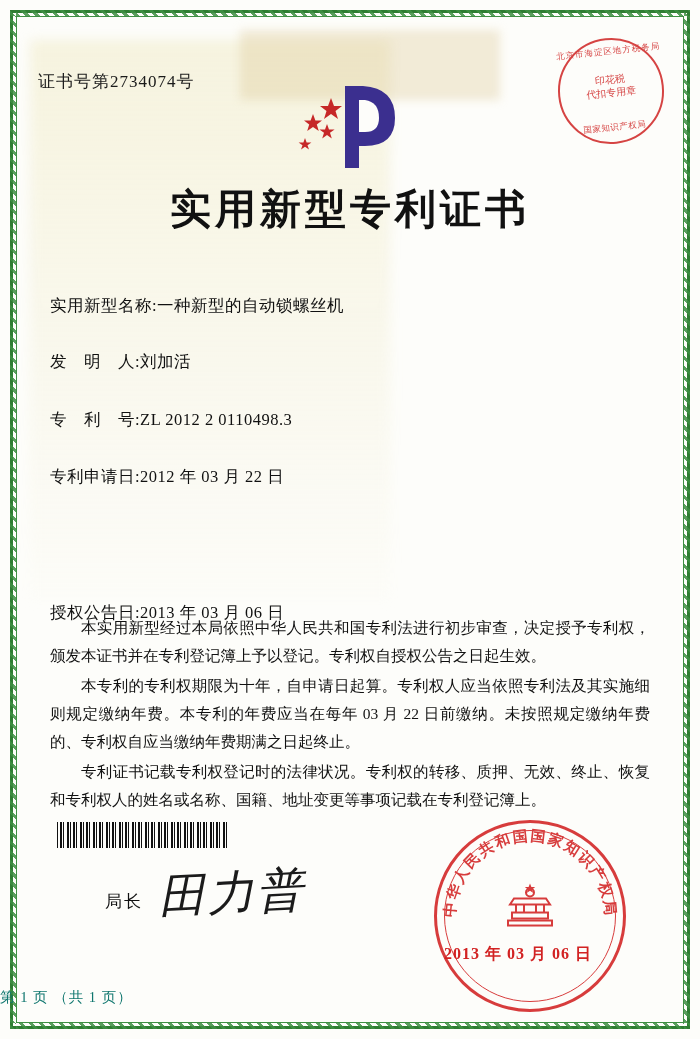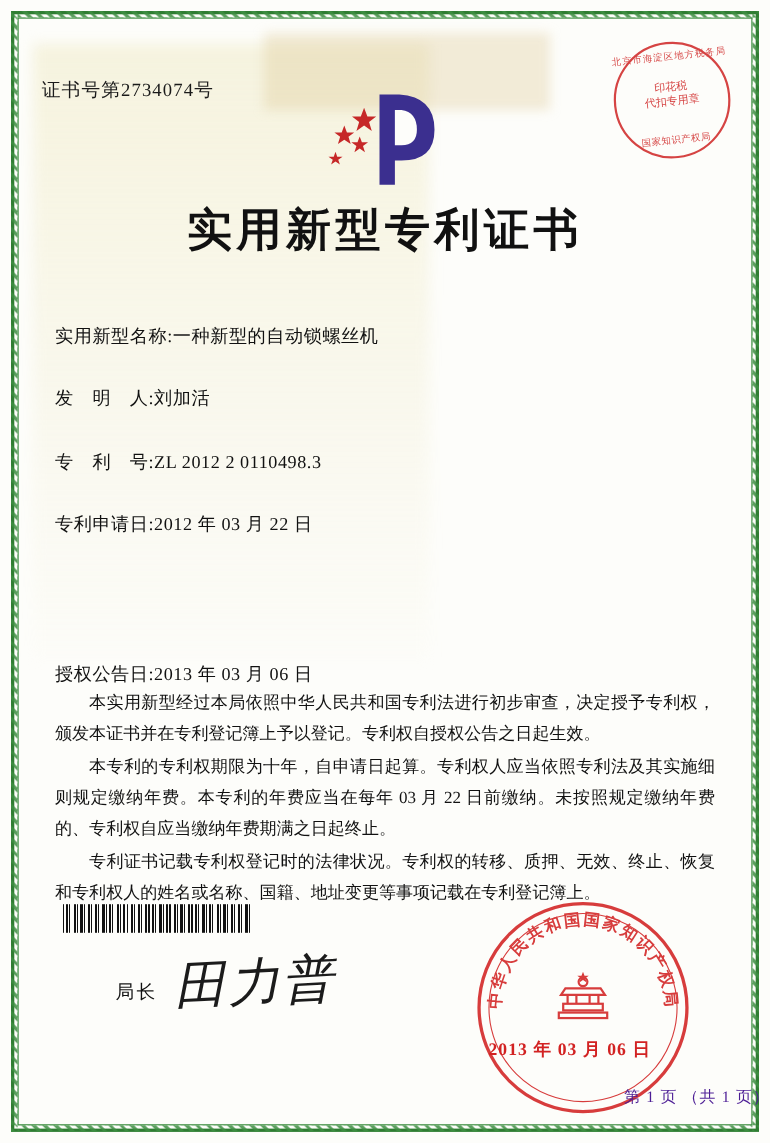--- a/index.html
+++ b/index.html
@@ -176,21 +176,20 @@
   
   .body-text {
     position: absolute;
     left: 50px;
     right: 50px;
     top: 614px;
     font-size: 15.5px;
     line-height: 28px;
     color: #111;
     text-align: justify;
-    margin-top: 12px;
   }
   .body-text p {
     margin: 0 0 2px 0;
     text-indent: 2em;
   }
 
   
   .barcode {
     position: absolute;
     left: 57px;
@@ -272,23 +271,23 @@
     letter-spacing: 1px;
     font-weight: bold;
   }
 
   
   .footer {
     position: absolute;
     left: 0;
     right: 0;
     top: 988px;
-    text-align: right;
+    text-align: left;
     font-size: 14.5px;
-    color: #4c1d95;
+    color: #0f766e;
     letter-spacing: 1px;
   }
 </style>
 </head>
 <body>
 
 <div class="page">
 
   <div class="bg-tint"></div>
   <div class="bg-tint2"></div>

